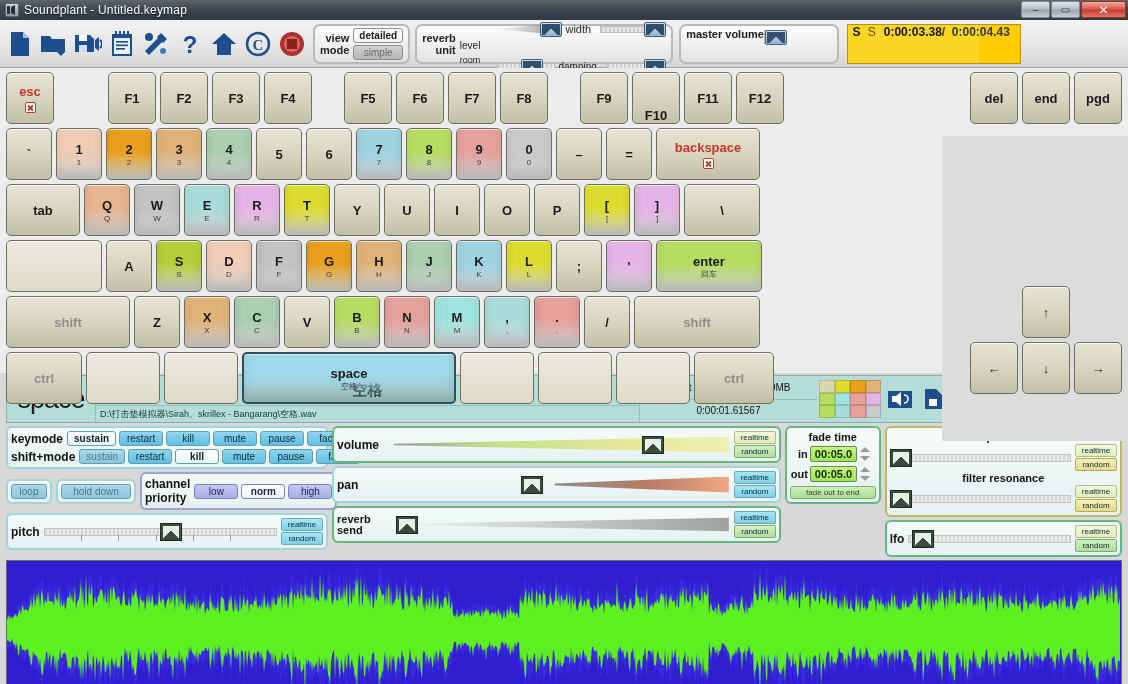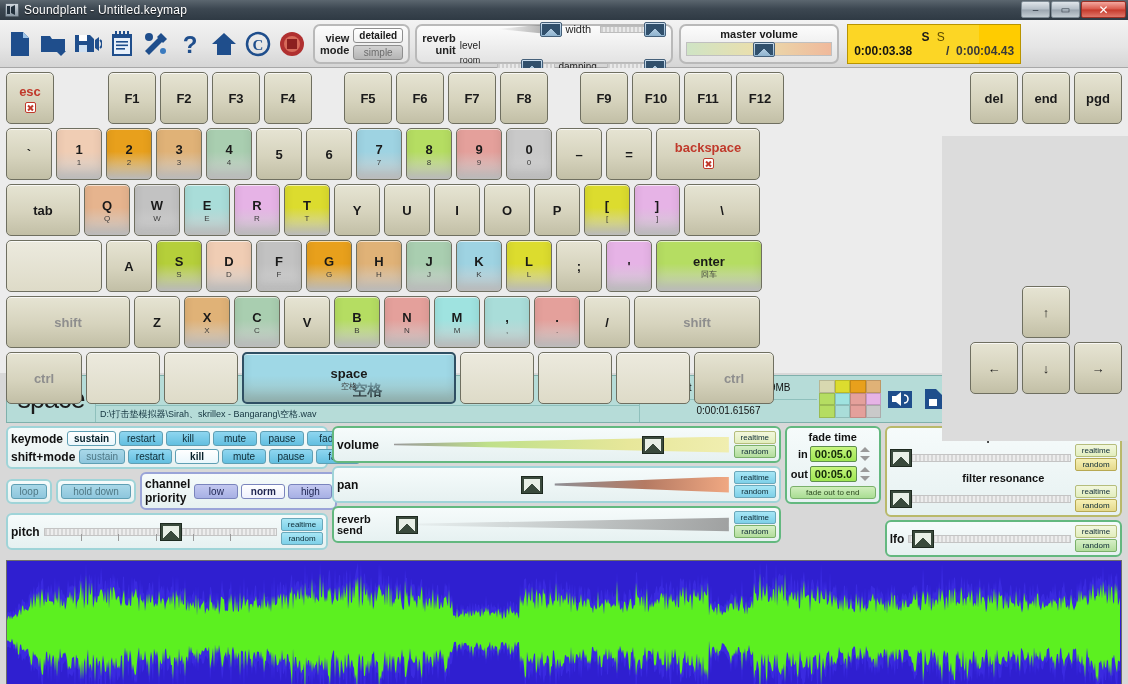--- a/index.html
+++ b/index.html
@@ -78,31 +78,31 @@
   .knob {
     position:absolute; top:-1px; width:22px; height:15px;
     background:linear-gradient(180deg,#cfe0ef,#8fb3cf);
     border:1px solid #45607a; border-radius:2px;
   }
   .knob::before, .knob::after {
     content:""; position:absolute; left:1px; right:1px; top:1px; bottom:1px;
   }
   .knob::before { background:linear-gradient(135deg,#31506c 0 45%,transparent 45%); }
   .knob::after  { background:linear-gradient(-135deg,#31506c 0 45%,transparent 45%); }
-  #mastervol { margin-left:4px; width:160px; flex-direction:column; align-items:stretch; }
+  #mastervol { margin-left:4px; width:160px; align-items:stretch; }
   #mastervol .mv-lbl { font-size:11px; font-weight:bold; text-align:center; color:#1b1b1b; }
   #mastervol .mv-track {
     position:relative; height:14px; margin-top:2px;
     background:linear-gradient(90deg,#cfe4c5 0%,#e9dfae 45%,#f0b99b 100%);
     border:1px solid #c0c0c0;
   }
   #timebox {
     margin-left:6px; width:174px; height:40px; position:relative;
     background:#ffcc00; border:1px solid #b89400;
-    display:flex; flex-direction:column; justify-content:center;
+    display:flex; flex-direction:row; justify-content:center;
   }
   #timebox .tb-prog { position:absolute; left:0; top:0; bottom:0; width:76%; background:#fcd625; }
   #timebox .tb-row1 { position:relative; text-align:center; font-size:12px; color:#5d4b00; letter-spacing:2px; }
   #timebox .tb-row1 b { color:#1a1a1a; }
   #timebox .tb-row2 {
     position:relative; display:flex; justify-content:space-between;
     padding:0 6px; font-size:12px; font-weight:bold; color:#141414;
   }
   #timebox .tb-row2 .tot { color:#3a3a3a; font-weight:bold; }
   
@@ -401,21 +401,21 @@
         <div class="key" style="width: 48px;">
           <span>F7</span>
         </div>
         <div class="key" style="width: 48px;">
           <span>F8</span>
         </div>
         <div class="spacer" style="width: 24px;"></div>
         <div class="key" style="width: 48px;">
           <span>F9</span>
         </div>
-        <div class="key" style="width: 48px;">
+        <div class="key" style="width: 48px; justify-content: flex-end;">
           <span>F10</span>
         </div>
         <div class="key" style="width: 48px;">
           <span>F11</span>
         </div>
         <div class="key" style="width: 48px;">
           <span>F12</span>
         </div>
       </div>
       <div class="krow">

